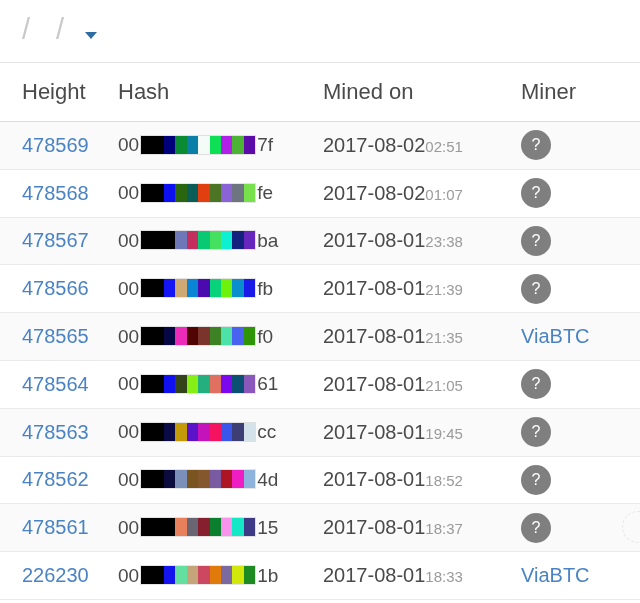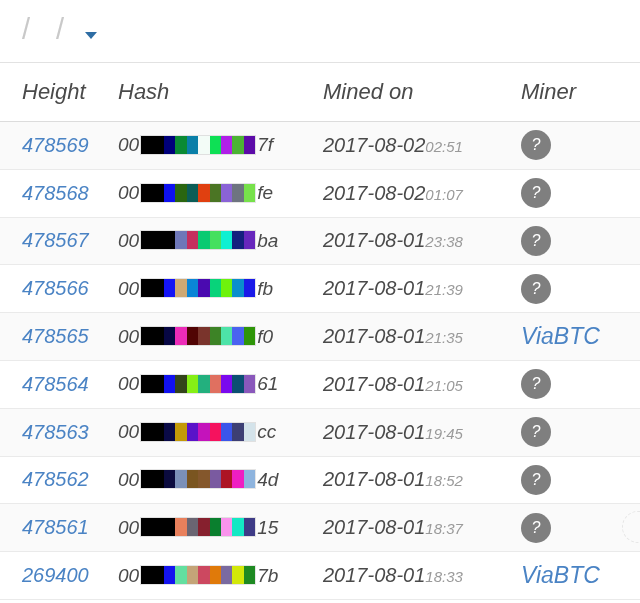--- a/index.html
+++ b/index.html
@@ -55,21 +55,20 @@
     border-top: 7px solid #2e6da4;
     margin-left: 11px;
     margin-top: 9px;
   }
 
   
   .table {
     width: 640px;
     border-collapse: collapse;
     table-layout: fixed;
-    font-style: italic;
   }
   .table th, .table td {
     text-align: left;
     vertical-align: middle;
     padding: 0;
   }
   thead tr {
     border-top: 1px solid #e2e2e2;
     border-bottom: 1px solid #dcdcdc;
   }
@@ -140,21 +139,21 @@
     width: 30px;
     height: 30px;
     border-radius: 50%;
     background: #7f7f7f;
     color: #ffffff;
     font-size: 16px;
     font-weight: 400;
     line-height: 1;
   }
   .miner-name {
-    font-size: 23px;
+    font-size: 20px;
     color: #4a83c4;
     margin-top: 18px;
   }
 
   
   .edge-avatar {
     position: absolute;
     right: -14px;
     top: 7px;
     width: 32px;
@@ -369,34 +368,34 @@
               <span style="background: rgb(249, 148, 236);"></span>
               <span style="background: rgb(20, 232, 196);"></span>
               <span style="background: rgb(62, 59, 134);"></span>
             </span>
             <span class="hash-suffix">15</span>
           </span></td>
         <td class="mined-cell"><span class="mined-date">2017-08-01</span><span class="mined-time">18:37</span></td>
         <td class="miner-cell"><span class="miner-unknown">?</span><span class="edge-avatar"></span></td>
       </tr>
       <tr>
-        <td class="height-cell">269400</td>
+        <td class="height-cell">226230</td>
         <td class="hash-cell"><span class="hash-wrap">
             <span class="hash-prefix">00</span>
             <span class="hash-blocks">
               <span style="background: rgb(0, 0, 0);"></span>
               <span style="background: rgb(0, 0, 0);"></span>
               <span style="background: rgb(20, 20, 239);"></span>
               <span style="background: rgb(99, 223, 160);"></span>
               <span style="background: rgb(196, 164, 120);"></span>
               <span style="background: rgb(204, 72, 96);"></span>
               <span style="background: rgb(224, 122, 10);"></span>
               <span style="background: rgb(122, 106, 160);"></span>
               <span style="background: rgb(210, 232, 10);"></span>
               <span style="background: rgb(30, 138, 34);"></span>
             </span>
-            <span class="hash-suffix">7b</span>
+            <span class="hash-suffix">1b</span>
           </span></td>
         <td class="mined-cell"><span class="mined-date">2017-08-01</span><span class="mined-time">18:33</span></td>
         <td class="miner-cell"><span class="miner-name">ViaBTC</span></td>
       </tr>
     </tbody>
 </table>
 
 </body></html>

